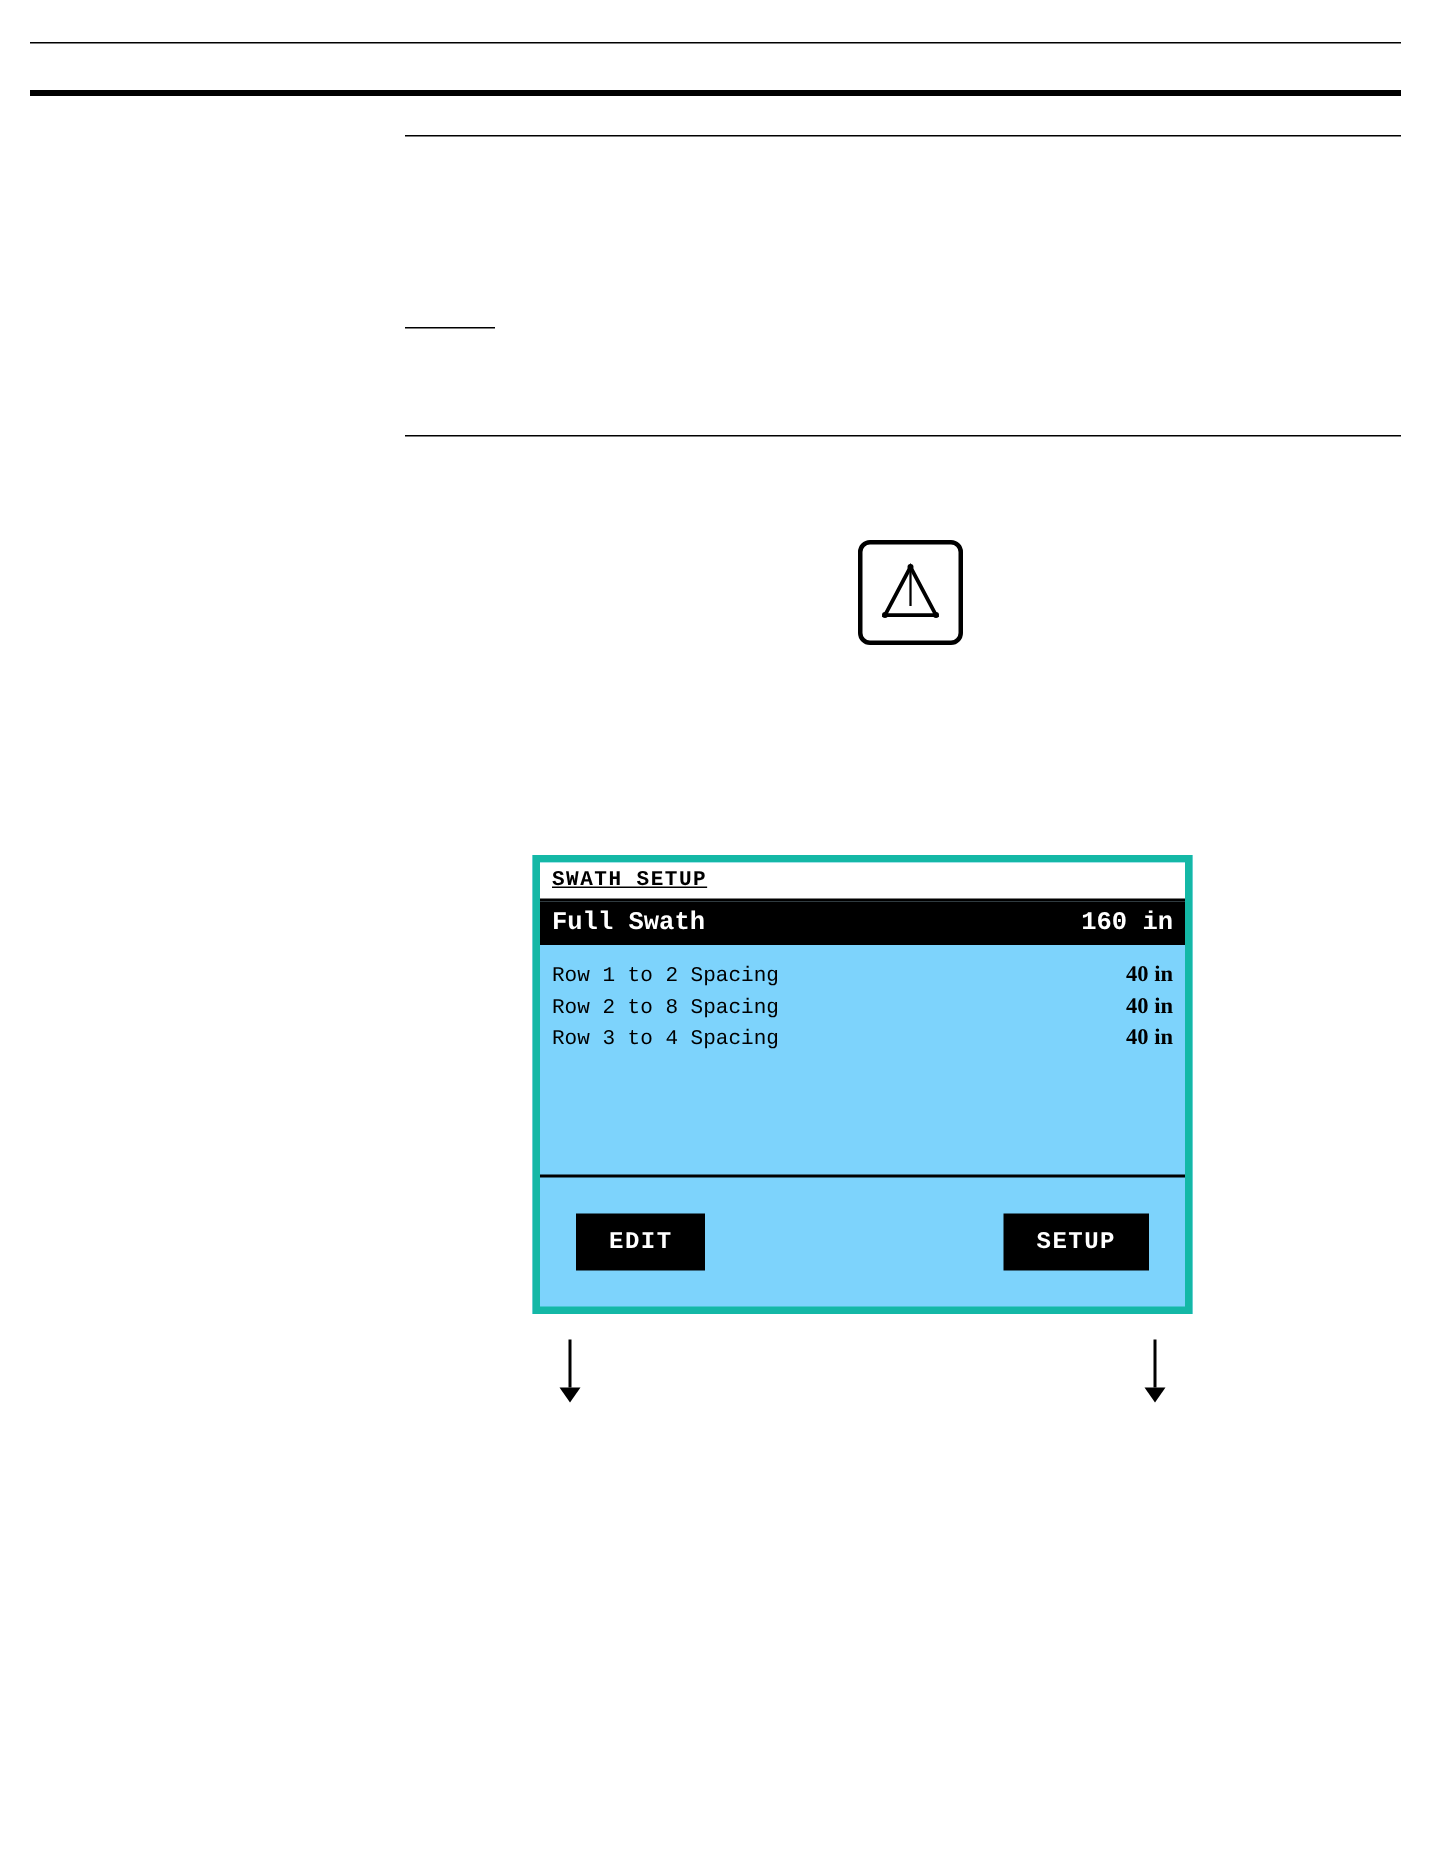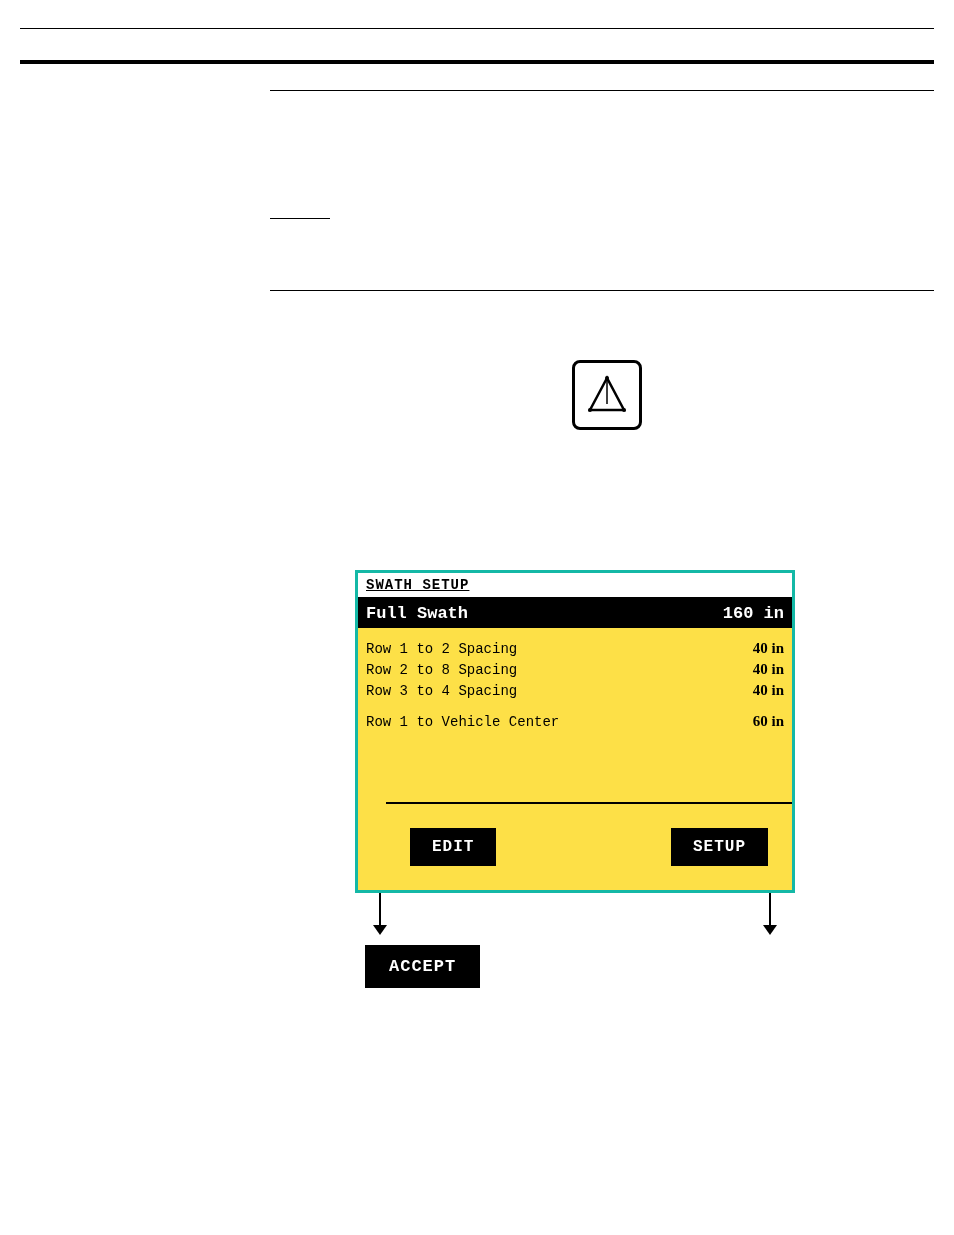--- a/index.html
+++ b/index.html
@@ -75,22 +75,22 @@
       width: 46px;
       height: 46px;
     }
 
     
     .dialog {
       position: absolute;
       top: 570px;
       left: 355px;
       width: 440px;
-      border: 3px solid #14b8a6;
-      background: #fde047;
+      border: 5px solid #14b8a6;
+      background: #7dd3fc;
     }
 
     .dialog-title-bar {
       background: #fff;
       border-bottom: 2px solid #000;
       padding: 4px 8px;
       font-size: 14px;
       font-weight: bold;
       text-decoration: underline;
       letter-spacing: 1px;
@@ -136,21 +136,20 @@
 
     .dialog-spacer {
       height: 60px;
     }
 
     .dialog-buttons {
       display: flex;
       justify-content: space-between;
       padding: 24px;
       border-top: 2px solid #000;
-      margin-left: 28px;
     }
 
     .dialog-btn {
       background: #000;
       color: #fff;
       border: none;
       padding: 10px 22px;
       font-size: 16px;
       font-weight: bold;
       font-family: 'Courier New', Courier, monospace;
@@ -257,24 +256,20 @@
     </div>
     <div class="dialog-row">
       <span>Row 2 to 8 Spacing</span>
       <span class="dialog-value">40 in</span>
     </div>
     <div class="dialog-row">
       <span>Row 3 to 4 Spacing</span>
       <span class="dialog-value">40 in</span>
     </div>
     <div class="dialog-row-gap"></div>
-    <div class="dialog-row">
-      <span>Row 1 to Vehicle Center</span>
-      <span class="dialog-value">60 in</span>
-    </div>
     <div class="dialog-spacer"></div>
   </div>
 
   <div class="dialog-buttons">
     <button class="dialog-btn">EDIT</button>
     <button class="dialog-btn">SETUP</button>
   </div>
 </div>
 
 <div class="arrows-container">
@@ -284,14 +279,13 @@
       <div class="arrow-head"></div>
     </div>
     <div class="arrow-down">
       <div class="arrow-line"></div>
       <div class="arrow-head"></div>
     </div>
   </div>
 </div>
 
 <div class="bottom-buttons">
-  <button class="bottom-btn">ACCEPT</button>
 </div>
 
 </body></html>

